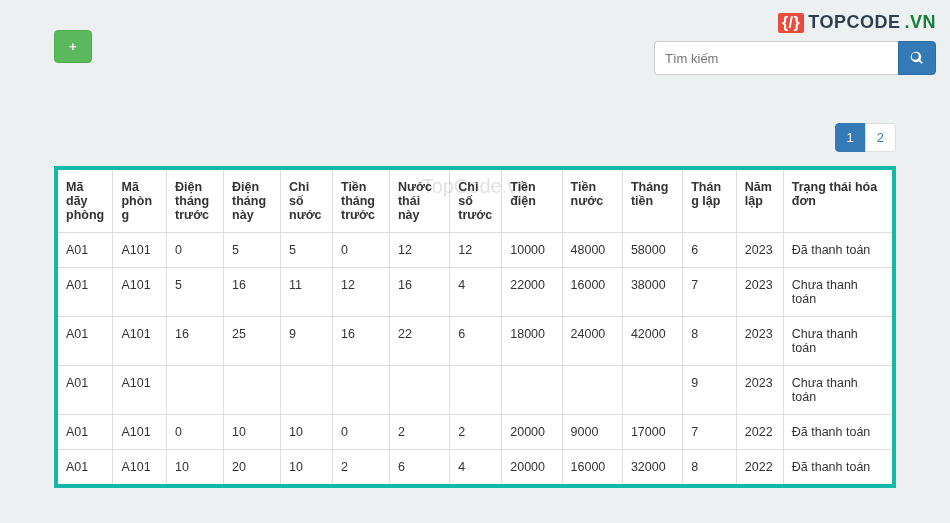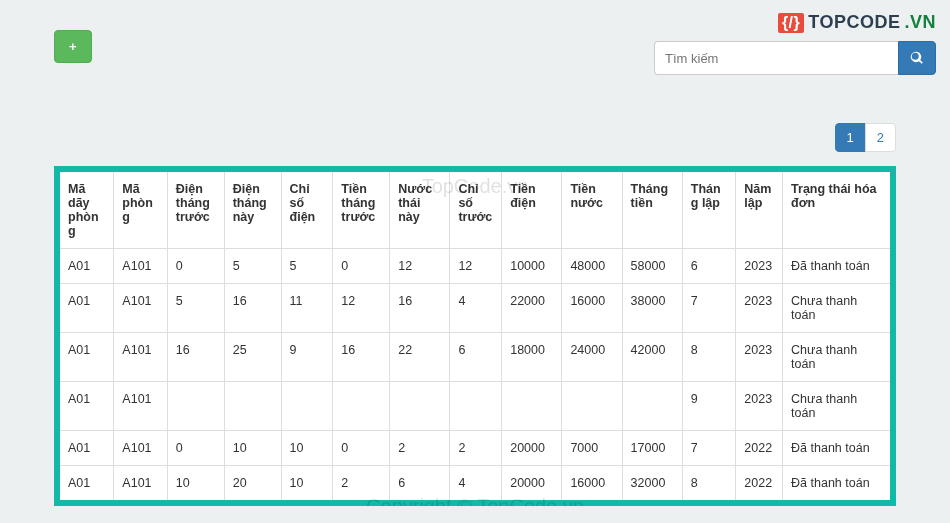--- a/index.html
+++ b/index.html
@@ -117,21 +117,21 @@
 
   .table-wrap {
     margin: 0 40px;
     background: #fff;
   }
   table {
     width: 100%;
     border-collapse: collapse;
     table-layout: fixed;
     background: #fff;
-    border: 6px solid #14b8a6;
+    border: 4px solid #14b8a6;
   }
   th, td {
     border: 1px solid #ddd;
     padding: 10px 8px;
     text-align: left;
     vertical-align: top;
     font-size: 12.5px;
     word-wrap: break-word;
     color: #333;
   }
@@ -202,21 +202,21 @@
           <col style="width:6.4%">
         <col style="width:5.6%">
           <col style="width:13.2%">
       </colgroup>
       <thead>
         <tr>
           <th>Mã dãy phòng</th>
           <th>Mã phòng</th>
           <th>Điện tháng trước</th>
           <th>Điện tháng này</th>
-          <th>Chỉ số điện</th>
+          <th>Chỉ số nước</th>
           <th>Tiền tháng trước</th>
           <th>Nước thái này</th>
           <th>Chỉ số trước</th>
           <th>Tiền điện</th>
           <th>Tiền nước</th>
           <th>Tháng tiền</th>
           <th>Tháng lập</th>
           <th>Năm lập</th>
           <th>Trạng thái hóa đơn</th>
         </tr>
@@ -289,21 +289,21 @@
           <tr>
             <td>A01</td>
             <td>A101</td>
             <td>0</td>
             <td>10</td>
             <td>10</td>
             <td>0</td>
             <td>2</td>
             <td>2</td>
             <td>20000</td>
-            <td>7000</td>
+            <td>9000</td>
             <td>17000</td>
             <td>7</td>
             <td>2022</td>
             <td>Đã thanh toán</td>
           </tr>
           <tr>
             <td>A01</td>
             <td>A101</td>
             <td>10</td>
             <td>20</td>

